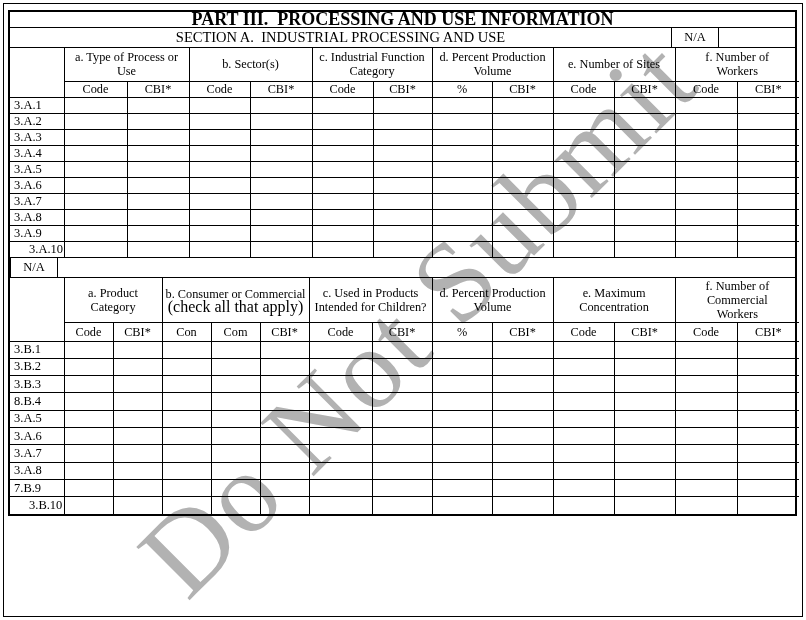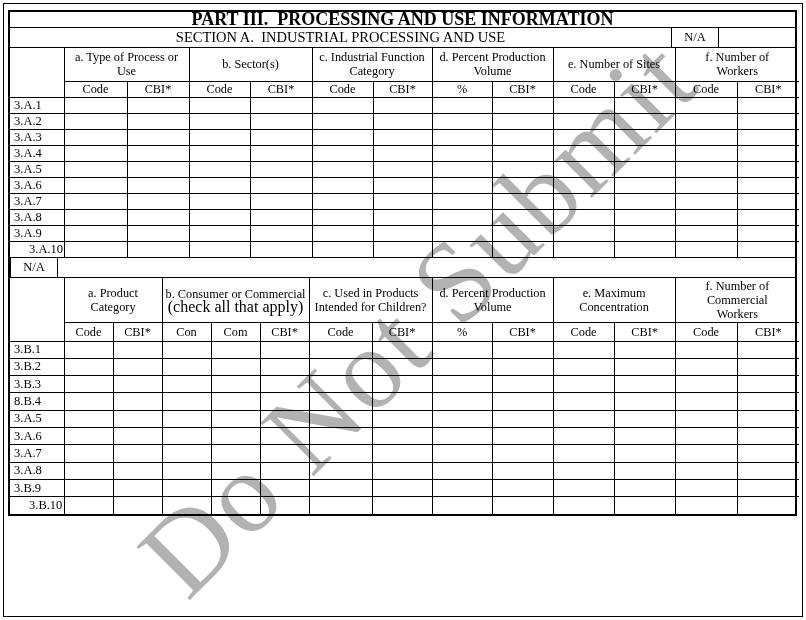--- a/index.html
+++ b/index.html
@@ -421,21 +421,21 @@
             <td></td>
             <td></td>
             <td></td>
             <td></td>
             <td></td>
             <td></td>
             <td></td>
             <td></td>
           </tr>
       <tr class="drB">
-            <td class="lbl">3.B.9</td>
+            <td class="lbl">7.B.9</td>
             <td></td>
             <td></td>
             <td></td>
             <td></td>
             <td></td>
             <td></td>
             <td></td>
             <td></td>
             <td></td>
             <td></td>

